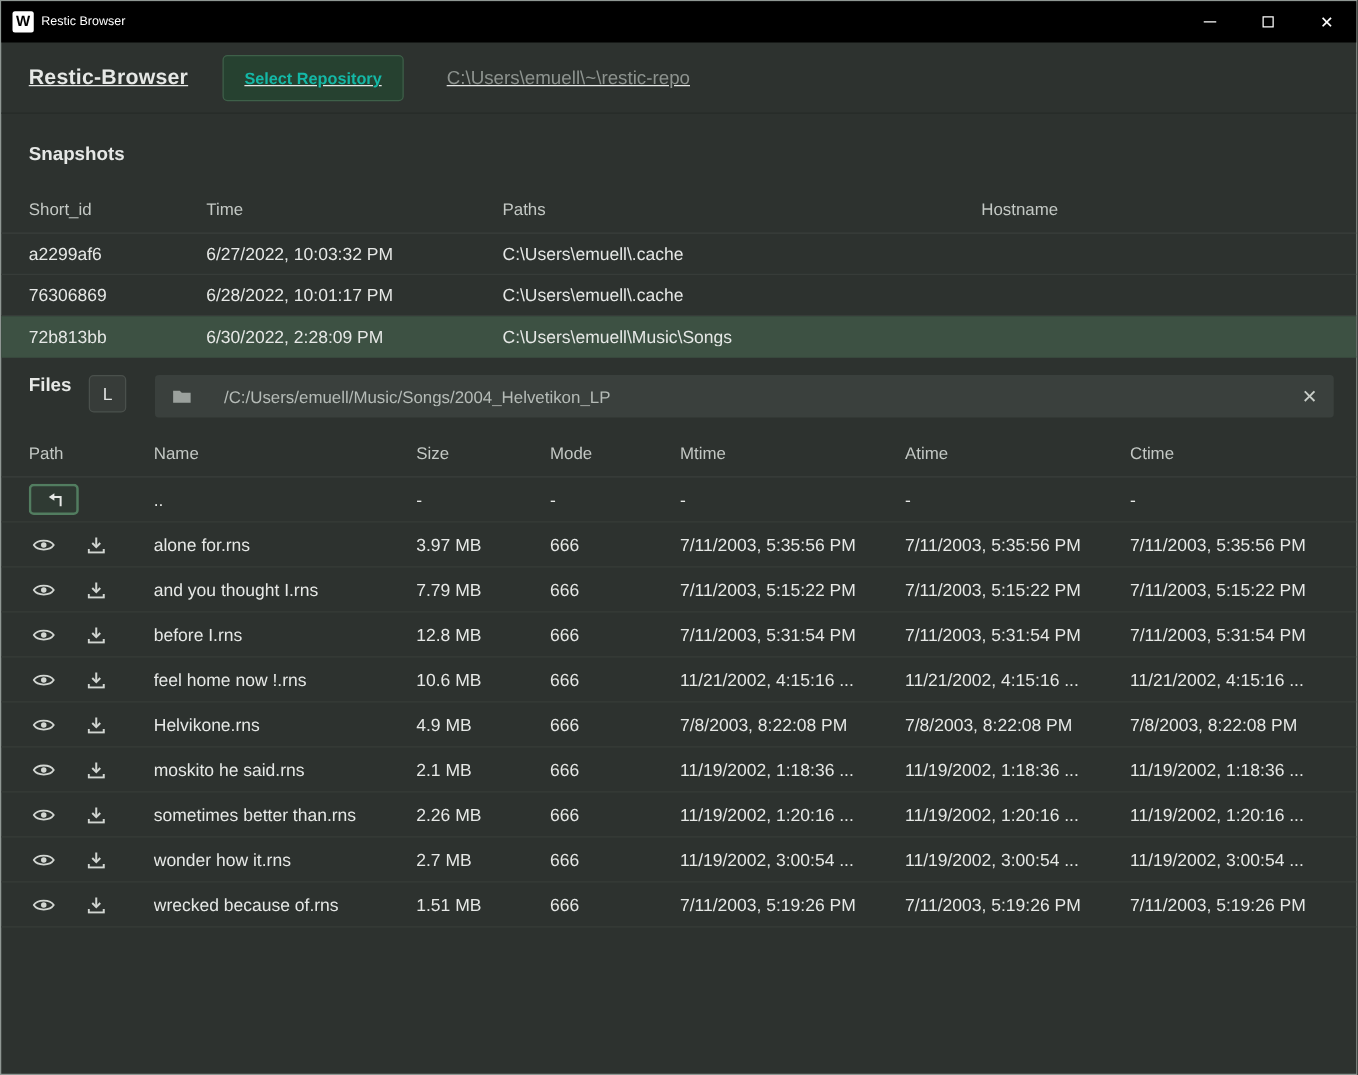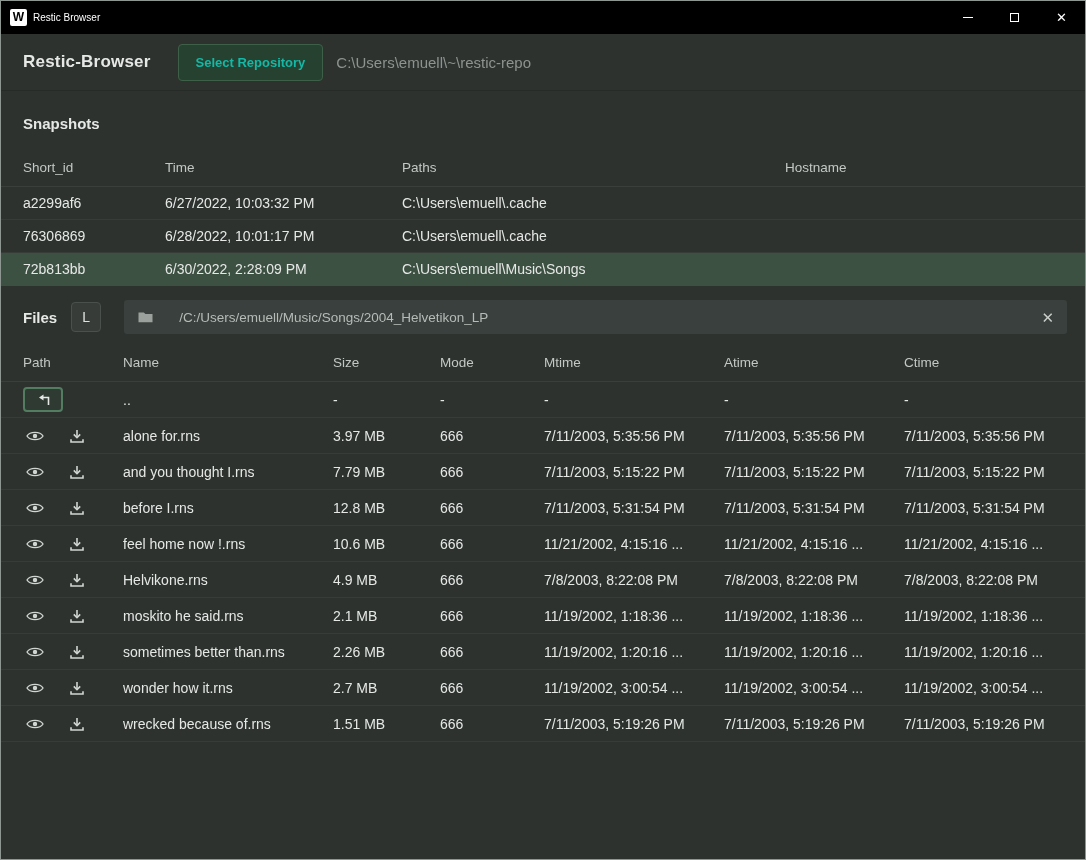--- a/index.html
+++ b/index.html
@@ -27,46 +27,46 @@
   .titlebar-title { color: #fff; font-size: 10px; margin-left: 6px; }
   .titlebar-spacer { flex: 1; }
   .win-btn { width: 47px; height: 33px; display: flex; align-items: center; justify-content: center; color: #fff; cursor: pointer; }
   .min-glyph { width: 10px; height: 1px; background: #fff; }
   .max-glyph { width: 9px; height: 9px; border: 1px solid #fff; }
   .close-glyph { font-size: 13px; line-height: 1; }
 
   
   .header {
     height: 57px; display: flex; align-items: center;
-    padding: 0 22px; border-bottom: 1px solid #262b28; flex: 0 0 auto;
+    padding: 0 22px; border-bottom: 1px solid #262b28; flex: 0 0 auto; text-decoration: underline;
   }
   .header-title { font-size: 17px; font-weight: bold; letter-spacing: .2px; }
   .select-repo-btn {
     margin-left: 27px; background: #264130; color: #14b8a6;
     font-family: inherit; font-weight: bold; font-size: 13px;
     padding: 10px 17px; border: 1px solid #3e6049; border-radius: 4px; cursor: pointer;
   }
-  .repo-path { margin-left: 13px; color: #8d938f; font-size: 15px; flex: 1; cursor: text; }
+  .repo-path { margin-left: 34px; color: #8d938f; font-size: 15px; flex: 1; cursor: text; }
 
   
   .section-heading { font-size: 15px; font-weight: bold; padding: 24px 22px 17px 22px; }
 
   
   .snap-grid {
     display: grid;
     grid-template-columns: 94px 189px 335px 331px 1fr;
     padding: 0 22px; align-items: center; gap: 48px;
   }
   .snap-grid > div { min-width: 0; overflow: hidden; white-space: nowrap; }
   .table-header-row { height: 38px; color: #c3c8c4; font-size: 13.5px; border-bottom: 1px solid #3a3f3c; }
   .snap-row { height: 33px; font-size: 14px; border-bottom: 1px solid #373c39; cursor: pointer; }
   .snap-row.selected { background: #3d5143; border-bottom-color: #3d5143; }
 
   
-  .files-bar { display: flex; align-items: center; padding: 14px 18px 10px 22px; flex: 0 0 auto; }
+  .files-bar { display: flex; align-items: flex-start; padding: 14px 18px 10px 22px; flex: 0 0 auto; }
   .files-heading { font-size: 15px; font-weight: bold; }
   .root-btn {
     width: 30px; height: 30px; margin-left: 14px;
     background: #373c39; border: 1px solid #4a504c; border-radius: 4px;
     color: #e0e2e0; font-size: 14px; font-family: inherit;
     display: flex; align-items: center; justify-content: center; cursor: pointer;
   }
   .path-bar {
     flex: 1; height: 34px; margin-left: 23px;
     background: #3a403d; border-radius: 3px;

